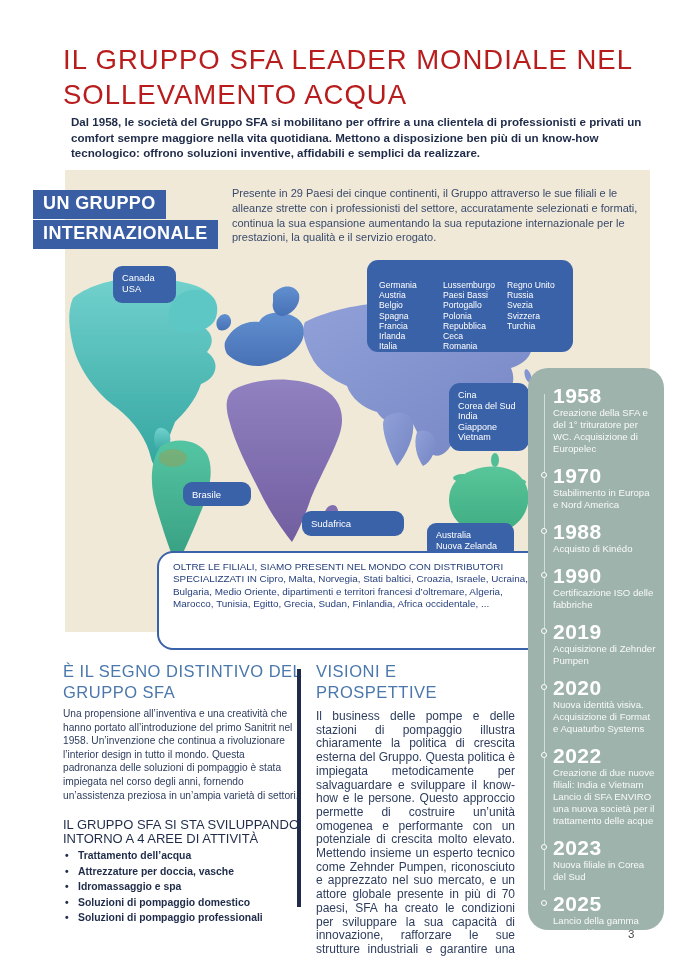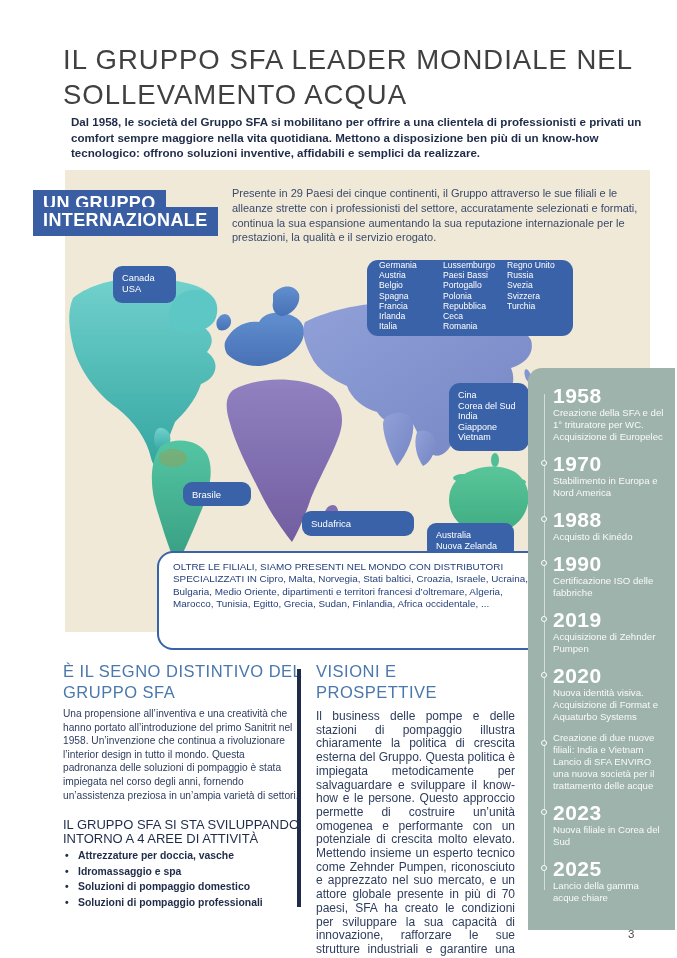--- a/index.html
+++ b/index.html
@@ -6,67 +6,67 @@
   #page{
     position:relative;width:677px;height:958px;background:#ffffff;
     margin:0 auto;overflow:hidden;
     font-family:"Liberation Sans","DejaVu Sans",sans-serif;
     -webkit-font-smoothing:antialiased;
   }
   
   .page-title{
     position:absolute;left:63px;top:42px;width:580px;
     font-size:27.5px;line-height:35px;font-weight:400;letter-spacing:1px;
-    color:#404040;
+    color:#b91c1c;
   }
   .intro{
     position:absolute;left:71px;top:114px;width:596px;
     font-size:11.6px;line-height:15.5px;font-weight:bold;color:#1f2b49;
   }
   
   .beige{position:absolute;left:65px;top:170px;width:585px;height:462px;background:#f0e9d8;}
   .grp-label{
     position:absolute;left:33px;background:#3a5ea4;color:#fff;
     font-size:18px;font-weight:bold;letter-spacing:.4px;
     padding:3px 10px 5px;white-space:nowrap;z-index:4;
   }
   #grp1{top:190px;}
-  #grp2{top:207px;}
+  #grp2{top:220px;}
   .intl-para{
     position:absolute;left:232px;top:186px;width:410px;
     font-size:11px;line-height:14.8px;color:#3a4a6b;z-index:2;
   }
   
   #map-svg{position:absolute;left:65px;top:170px;z-index:1;}
   .map-box{
     position:absolute;background:#3a62a8;color:#fff;border-radius:9px;
     font-size:9.3px;line-height:11px;padding:7px 9px;z-index:2;
     box-sizing:border-box;
   }
   #box-canada{left:113px;top:266px;width:63px;height:37px;}
-  #box-europe{left:367px;top:260px;width:206px;height:76px;border-radius:11px;
-    display:flex;gap:10px;font-size:8.6px;line-height:10.2px;padding:0 12px;}
+  #box-europe{left:367px;top:260px;width:206px;height:92px;border-radius:11px;
+    display:flex;gap:10px;font-size:8.6px;line-height:10.2px;padding:20px 12px;}
   #box-europe .col{flex:1;}
   #box-asia{left:449px;top:383px;width:80px;height:68px;border-radius:11px;font-size:9px;line-height:10.6px;}
   #box-brasile{left:183px;top:482px;width:68px;height:24px;font-size:9.5px;}
-  #box-sudafrica{left:302px;top:511px;width:112px;height:25px;font-size:9.5px;}
+  #box-sudafrica{left:302px;top:511px;width:102px;height:25px;font-size:9.5px;}
   #box-oceania{left:427px;top:523px;width:87px;height:36px;font-size:9px;line-height:11px;}
   .map-box div{white-space:nowrap;}
   #box-distrib{
     position:absolute;left:157px;top:551px;width:400px;height:99px;z-index:2;
     background:#fff;border:2px solid #3a62a8;border-radius:16px;
     box-sizing:border-box;padding:8px 14px;color:#27407c;
     font-size:9.9px;line-height:12.4px;
   }
   #box-distrib .hd{text-transform:uppercase;}
   
   #sidebar{
-    position:absolute;left:528px;top:368px;width:147px;height:562px;
+    position:absolute;left:528px;top:368px;width:136px;height:562px;
     background:#9eb3ab;border-top-left-radius:14px;z-index:3;
-    box-sizing:border-box;padding:16px 8px 0 25px;color:#fff;overflow:hidden;
+    box-sizing:border-box;padding:16px 8px 0 25px;color:#fff;overflow:hidden;border-radius:20px;
   }
   #tl-line{position:absolute;left:16px;top:26px;bottom:40px;width:1px;background:rgba(255,255,255,.55);}
   .tl-entry{position:relative;margin-bottom:9px;}
   .tl-entry .yr{font-size:21px;font-weight:bold;line-height:23px;letter-spacing:.5px;}
   .tl-entry .tx{font-size:9.6px;line-height:12px;color:rgba(255,255,255,.93);}
   .tl-entry.node::before{
     content:"";position:absolute;left:-12px;top:8px;width:4px;height:4px;
     border:1px solid #fff;border-radius:50%;background:#9eb3ab;
   }
   
@@ -267,36 +267,38 @@
     </div>
     <div class="tl-entry node">
       <div class="yr">2019</div>
         <div class="tx">Acquisizione di Zehnder Pumpen</div>
     </div>
     <div class="tl-entry node">
       <div class="yr">2020</div>
         <div class="tx">Nuova identità visiva. Acquisizione di Format e Aquaturbo Systems</div>
     </div>
     <div class="tl-entry node">
+      <div class="yr">2022</div>
         <div class="tx">Creazione di due nuove filiali: India e Vietnam Lancio di SFA ENVIRO una nuova società per il trattamento delle acque</div>
     </div>
     <div class="tl-entry node">
       <div class="yr">2023</div>
         <div class="tx">Nuova filiale in Corea del Sud</div>
     </div>
     <div class="tl-entry node">
       <div class="yr">2025</div>
         <div class="tx">Lancio della gamma acque chiare</div>
     </div>
   </div>
 
   <div class="col-heading" id="h-distintivo">È IL SEGNO DISTINTIVO DEL GRUPPO SFA</div>
   <div id="p-distintivo">Una propensione all’inventiva e una creatività che hanno portato all’introduzione del primo Sanitrit nel 1958. Un’invenzione che continua a rivoluzionare l’interior design in tutto il mondo. Questa padronanza delle soluzioni di pompaggio è stata impiegata nel corso degli anni, fornendo un’assistenza preziosa in un’ampia varietà di settori.</div>
   <div id="sub-aree">IL GRUPPO SFA SI STA SVILUPPANDO INTORNO A 4 AREE DI ATTIVITÀ</div>
   <div id="bullets">
+    <div class="bullet">Trattamento dell’acqua</div>
     <div class="bullet">Attrezzature per doccia, vasche</div>
     <div class="bullet">Idromassaggio e spa</div>
     <div class="bullet">Soluzioni di pompaggio domestico</div>
     <div class="bullet">Soluzioni di pompaggio professionali</div>
   </div>
 
   <div id="divider"></div>
 
   <div class="col-heading" id="h-visioni">VISIONI E PROSPETTIVE</div>
   <div id="p-visioni">Il business delle pompe e delle stazioni di pompaggio illustra chiaramente la politica di crescita esterna del Gruppo. Questa politica è impiegata metodicamente per salvaguardare e sviluppare il know-how e le persone. Questo approccio permette di costruire un’unità omogenea e performante con un potenziale di crescita molto elevato. Mettendo insieme un esperto tecnico come Zehnder Pumpen, riconosciuto e apprezzato nel suo mercato, e un attore globale presente in più di 70 paesi, SFA ha creato le condizioni per sviluppare la sua capacità di innovazione, rafforzare le sue strutture industriali e garantire una forte crescita in questo segmento.</div>

